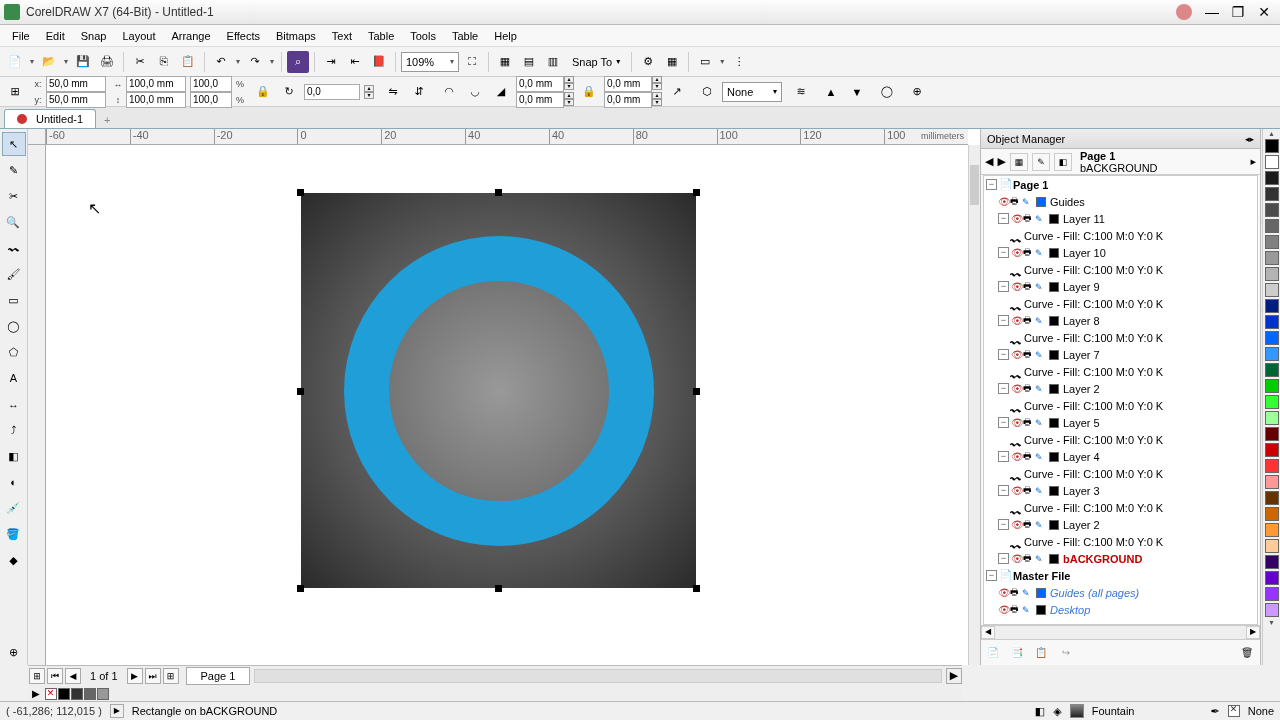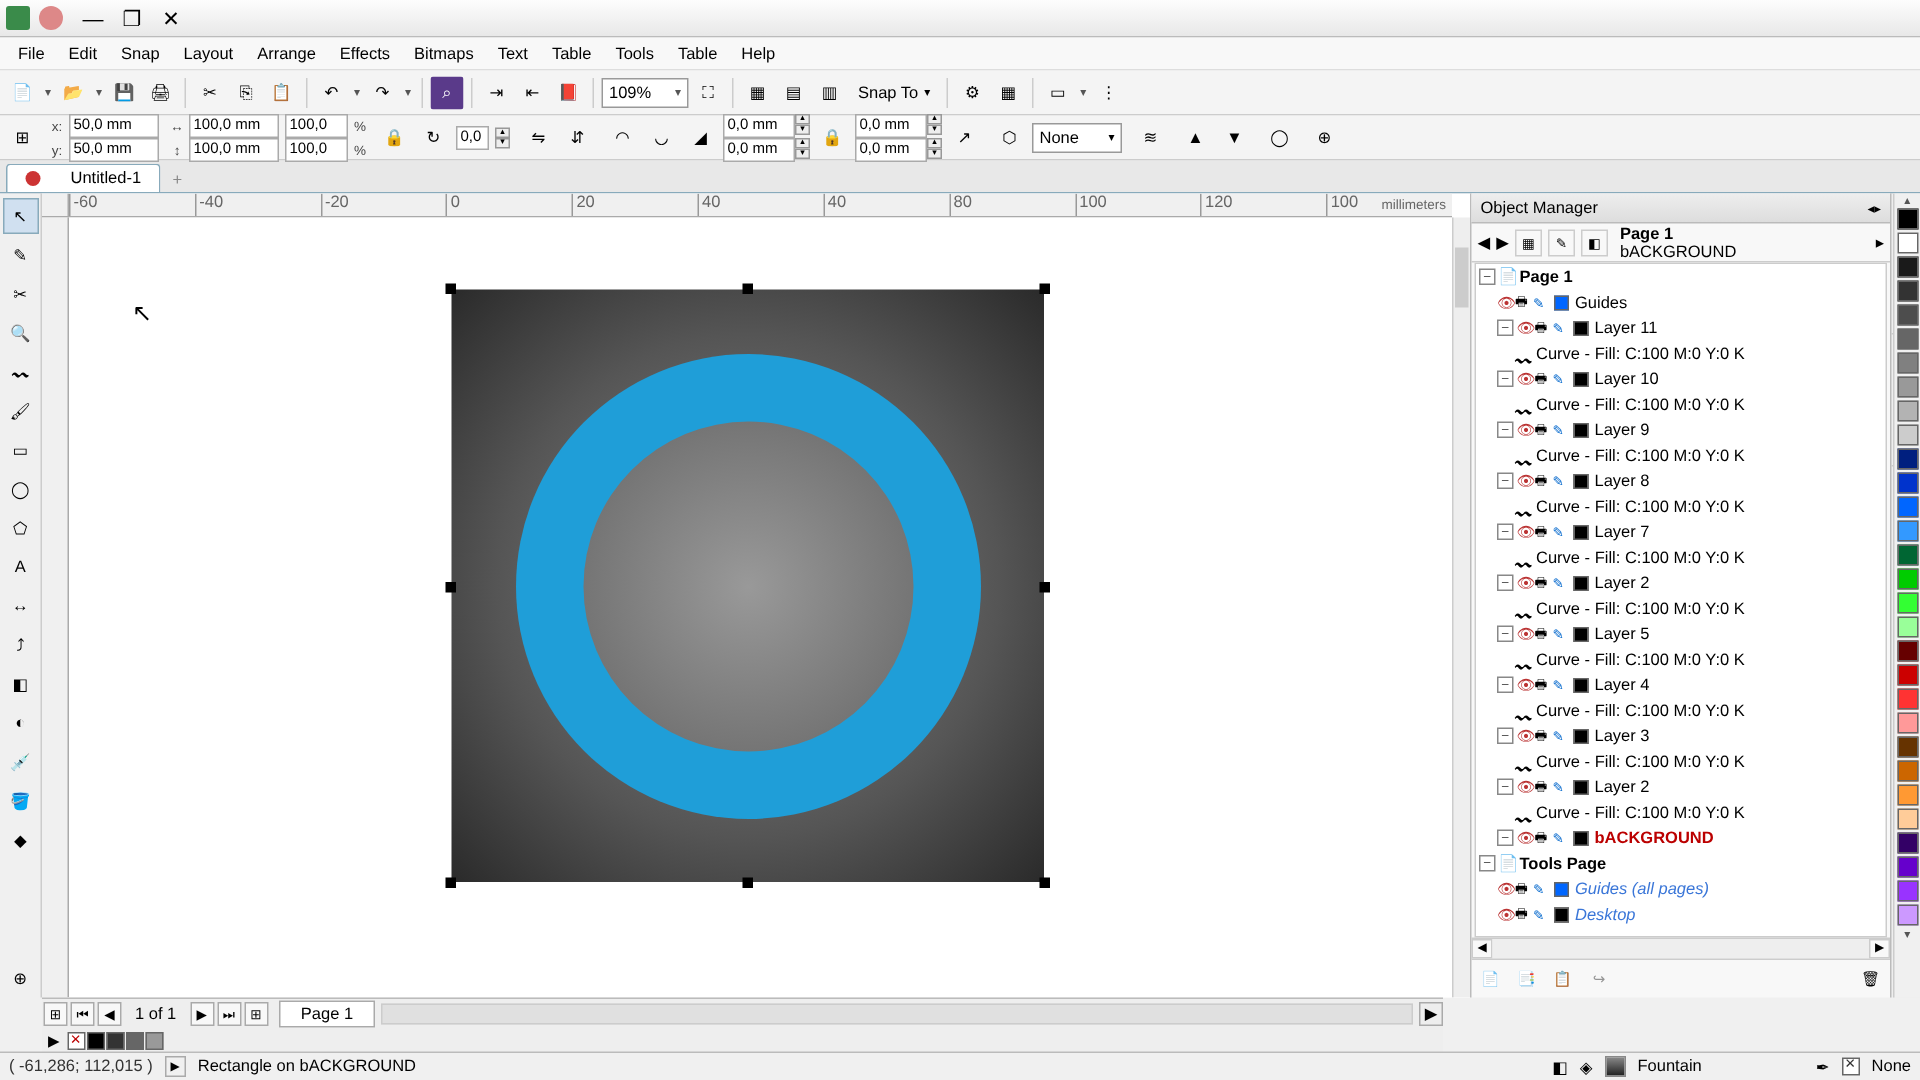--- a/index.html
+++ b/index.html
@@ -28,21 +28,21 @@
 .propbar .small-icon { width: 16px; height: 16px; display: inline-flex; align-items: center; justify-content: center; font-size: 9px; color: #444; }
 .propbar .field { width: 60px; height: 16px; border: 1px solid #aaa; background: white; padding: 0 2px; display: flex; align-items: center; }
 .propbar .field input { border: none; width: 100%; outline: none; font-size: 10px; }
 .propbar .stack { display: flex; flex-direction: column; gap: 0; }
 .propbar .pb-btn { width: 22px; height: 22px; display: flex; align-items: center; justify-content: center; cursor: pointer; border: 1px solid transparent; }
 .propbar .outline-sel { width: 60px; height: 20px; border: 1px solid #999; background: white; display: flex; align-items: center; padding: 0 4px; }
 .spin { display:flex; flex-direction:column; }
 .spin div { width:10px; height:7px; border:1px solid #999; background:#eee; font-size:6px; text-align:center; line-height:5px; }
 
 .doc-tabs { height: 22px; background: #e8e8e8; display: flex; align-items: flex-end; border-bottom: 1px solid #8ab; padding-left: 4px; }
-.doc-tab { padding: 3px 12px; background: #fff; border: 1px solid #8ab; border-bottom: none; border-radius: 3px 3px 0 0; display: flex; align-items: center; gap: 20px; }
+.doc-tab { padding: 3px 12px; background: #fff; border: 1px solid #8ab; border-bottom: none; border-radius: 3px 3px 0 0; display: flex; align-items: center; gap: 9px; }
 .doc-tab .dot { width: 10px; height: 10px; background: #c33; border-radius: 50%; }
 .doc-plus { padding: 2px 8px; color: #888; cursor: pointer; }
 
 .workspace { position: absolute; top: 129px; left: 0; right: 0; bottom: 55px; display: flex; }
 .toolbox { width: 28px; background: #f0f0f0; border-right: 1px solid #ccc; display: flex; flex-direction: column; padding-top: 2px; }
 .toolbox .tool { width: 24px; height: 24px; margin: 1px auto; display: flex; align-items: center; justify-content: center; cursor: pointer; border: 1px solid transparent; position: relative; }
 .toolbox .tool.active { background: #d0e0f0; border-color:#8ab; }
 
 .canvas-area { flex: 1; position: relative; background: #fff; overflow: hidden; }
 .ruler-h { position: absolute; top: 0; left: 18px; right: 12px; height: 16px; background: #f0f0f0; border-bottom: 1px solid #aaa; font-size: 8px; color: #666; overflow: hidden; display:flex; }
@@ -116,20 +116,21 @@
 .statusbar .gap { flex: 1; }
 .statusbar .fill-ic { width:14px; height:14px; border:1px solid #888; }
 .statusbar .none-x2 { width:12px; height:12px; border:1px solid #666; background:white; position:relative; display:inline-block; }
 .statusbar .none-x2::after { content:"✕"; position:absolute; font-size:9px; left:1px; top:-2px; color:#333; }
 </style>
 </head>
 <body>
 
 <div class="titlebar">
   <div class="app-icon"></div>
+  <div class="title">CorelDRAW X7 (64-Bit) - Untitled-1</div>
   <div class="help-icon"></div>
   <div class="win-controls">
     <div class="win-btn">—</div>
     <div class="win-btn">❐</div>
     <div class="win-btn">✕</div>
   </div>
 </div>
 
 <div class="menubar">
   <div class="menu-item"><span>File</span></div>
@@ -230,21 +231,21 @@
       </div>
     <div style="display:flex">
         <div class="field" style="width:42px">
           <input value="100,0" style="">
         </div>
         <span class="small-icon">%</span>
       </div>
   </div>
   <div class="pb-btn">🔒</div>
   <div class="pb-btn">↻</div>
-  <div class="field" style="width:22px">
+  <div class="field" style="width:56px">
       <input value="0,0" style="">
     </div>
   <div class="spin">
       <div>▴</div>
       <div>▾</div>
     </div>
   <div class="tb-sep"></div>
   <div class="pb-btn">⇋</div>
   <div class="pb-btn">⇵</div>
   <div class="tb-sep"></div>
@@ -558,21 +559,21 @@
             <span class="eye">👁</span>
             <span class="print">🖶</span>
             <span class="pen">✎</span>
             <span class="sw" style="background:#000"></span>
             <span class="lbl">bACKGROUND</span>
           </div>
           <div class="tree-row bold">
             <span class="pad" style="width:0px"></span>
             <span class="exp">−</span>
             <span style="width:12px;display:inline-block">📄</span>
-            <span class="lbl">Tools Page</span>
+            <span class="lbl">Master File</span>
           </div>
           <div class="tree-row ital">
             <span class="pad" style="width:12px"></span>
             <span class="eye">👁</span>
             <span class="print">🖶</span>
             <span class="pen">✎</span>
             <span class="sw" style="background:#0066ff"></span>
             <span class="lbl">Guides (all pages)</span>
           </div>
           <div class="tree-row ital">

